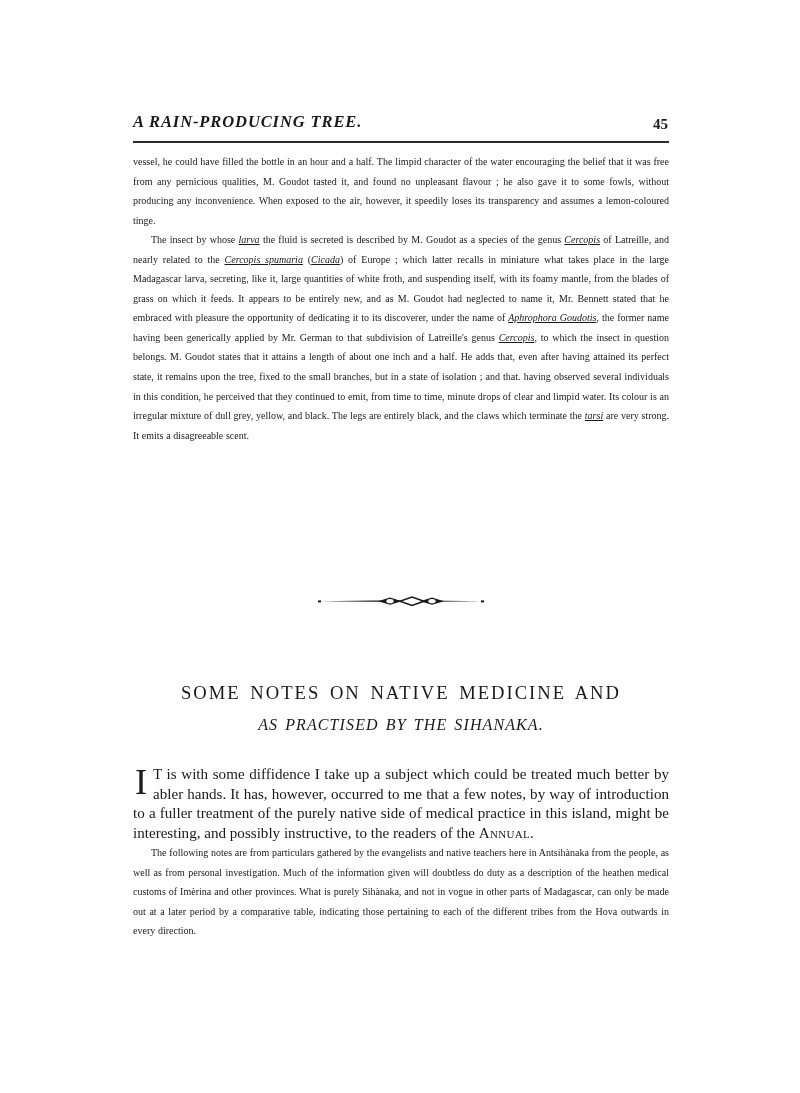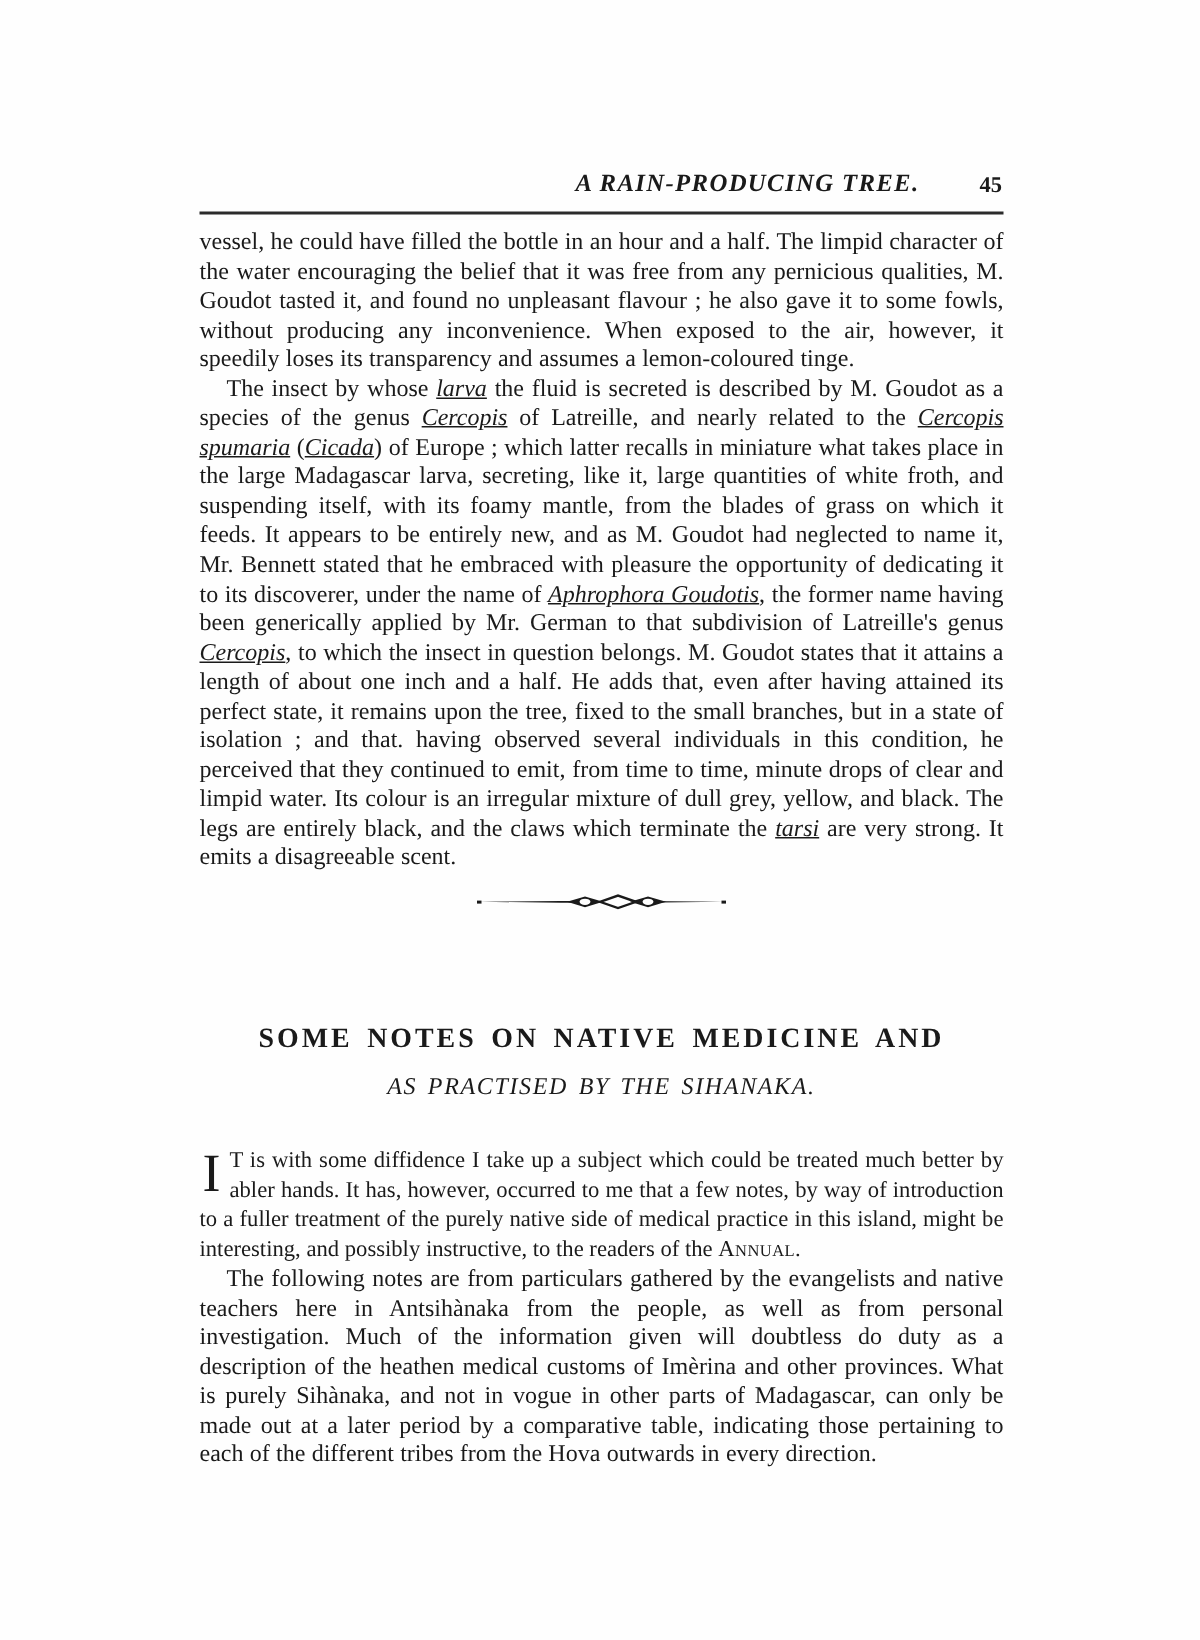--- a/index.html
+++ b/index.html
@@ -30,21 +30,21 @@
     left: 133px;
     top: 112px;
     width: 535px;
     height: 26px;
   }
   .running-title {
     position: absolute;
     left: 0;
     top: 0;
     width: 480px;
-    text-align: right;
+    text-align: left;
     font-style: italic;
     font-weight: 700;
     font-size: 16.5px;
     letter-spacing: 0.9px;
     white-space: nowrap;
   }
   .folio {
     position: absolute;
     right: 0;
     top: 4px;
@@ -65,21 +65,21 @@
   
   .column {
     position: absolute;
     left: 133px;
     top: 152px;
     width: 536px;
   }
 
   p.body-text {
     margin: 0;
-    font-size: 16px;
+    font-size: 10px;
     line-height: 19.55px;
     text-align: justify;
     text-justify: inter-word;
     -webkit-hyphens: none;
     hyphens: none;
     word-spacing: 0.2px;
   }
   p.indent-first {
     text-indent: 18px;
   }
@@ -112,21 +112,20 @@
     width: 536px;
     text-align: center;
   }
   .sec-line {
     font-size: 18.6px;
     letter-spacing: 2.0px;
     line-height: 26px;
     word-spacing: 3px;
     font-family: "Liberation Serif", serif;
     white-space: nowrap;
-    font-weight: bold;
   }
   .sec-sub {
     margin-top: 10px;
     font-style: italic;
     font-size: 16px;
     letter-spacing: 1.1px;
     word-spacing: 2px;
     white-space: nowrap;
   }
 

